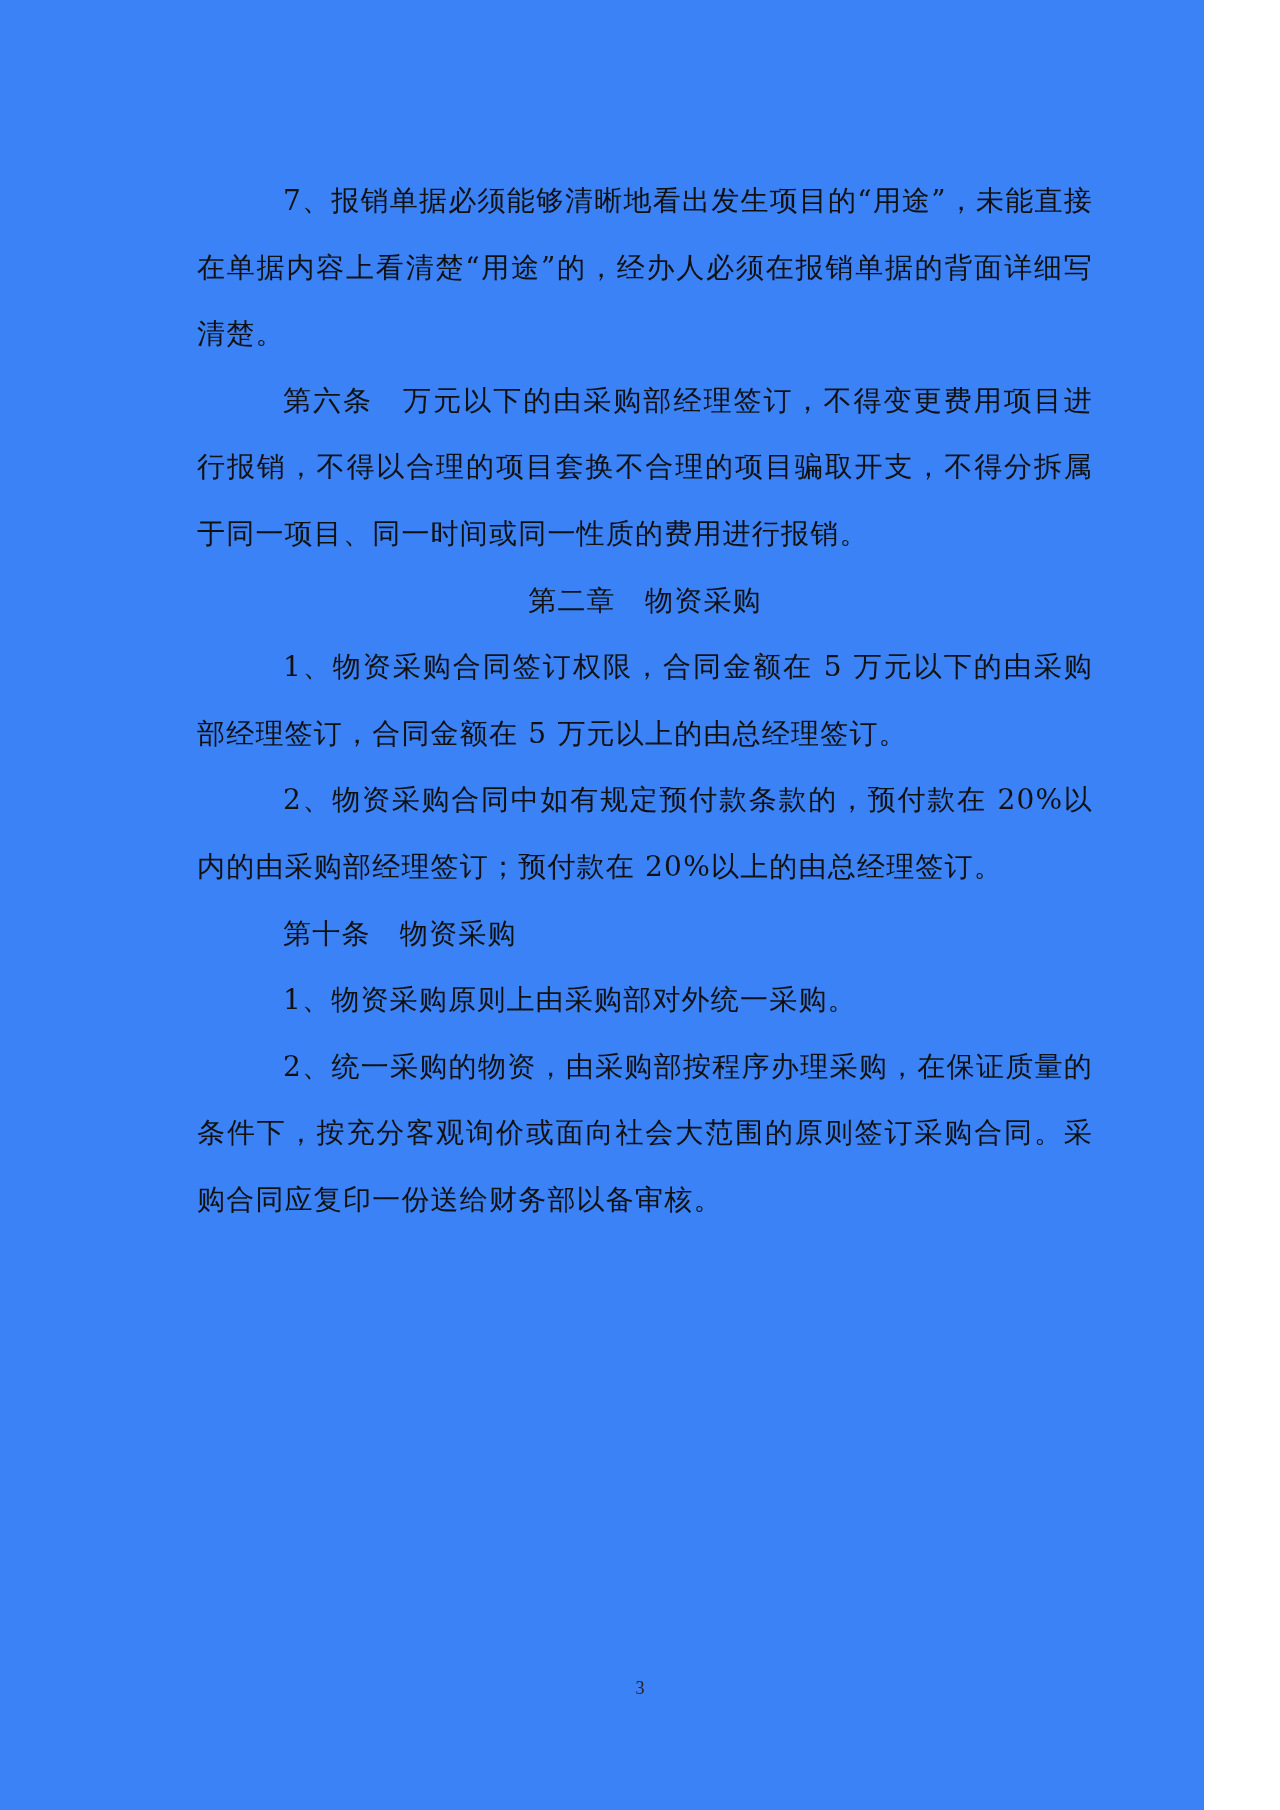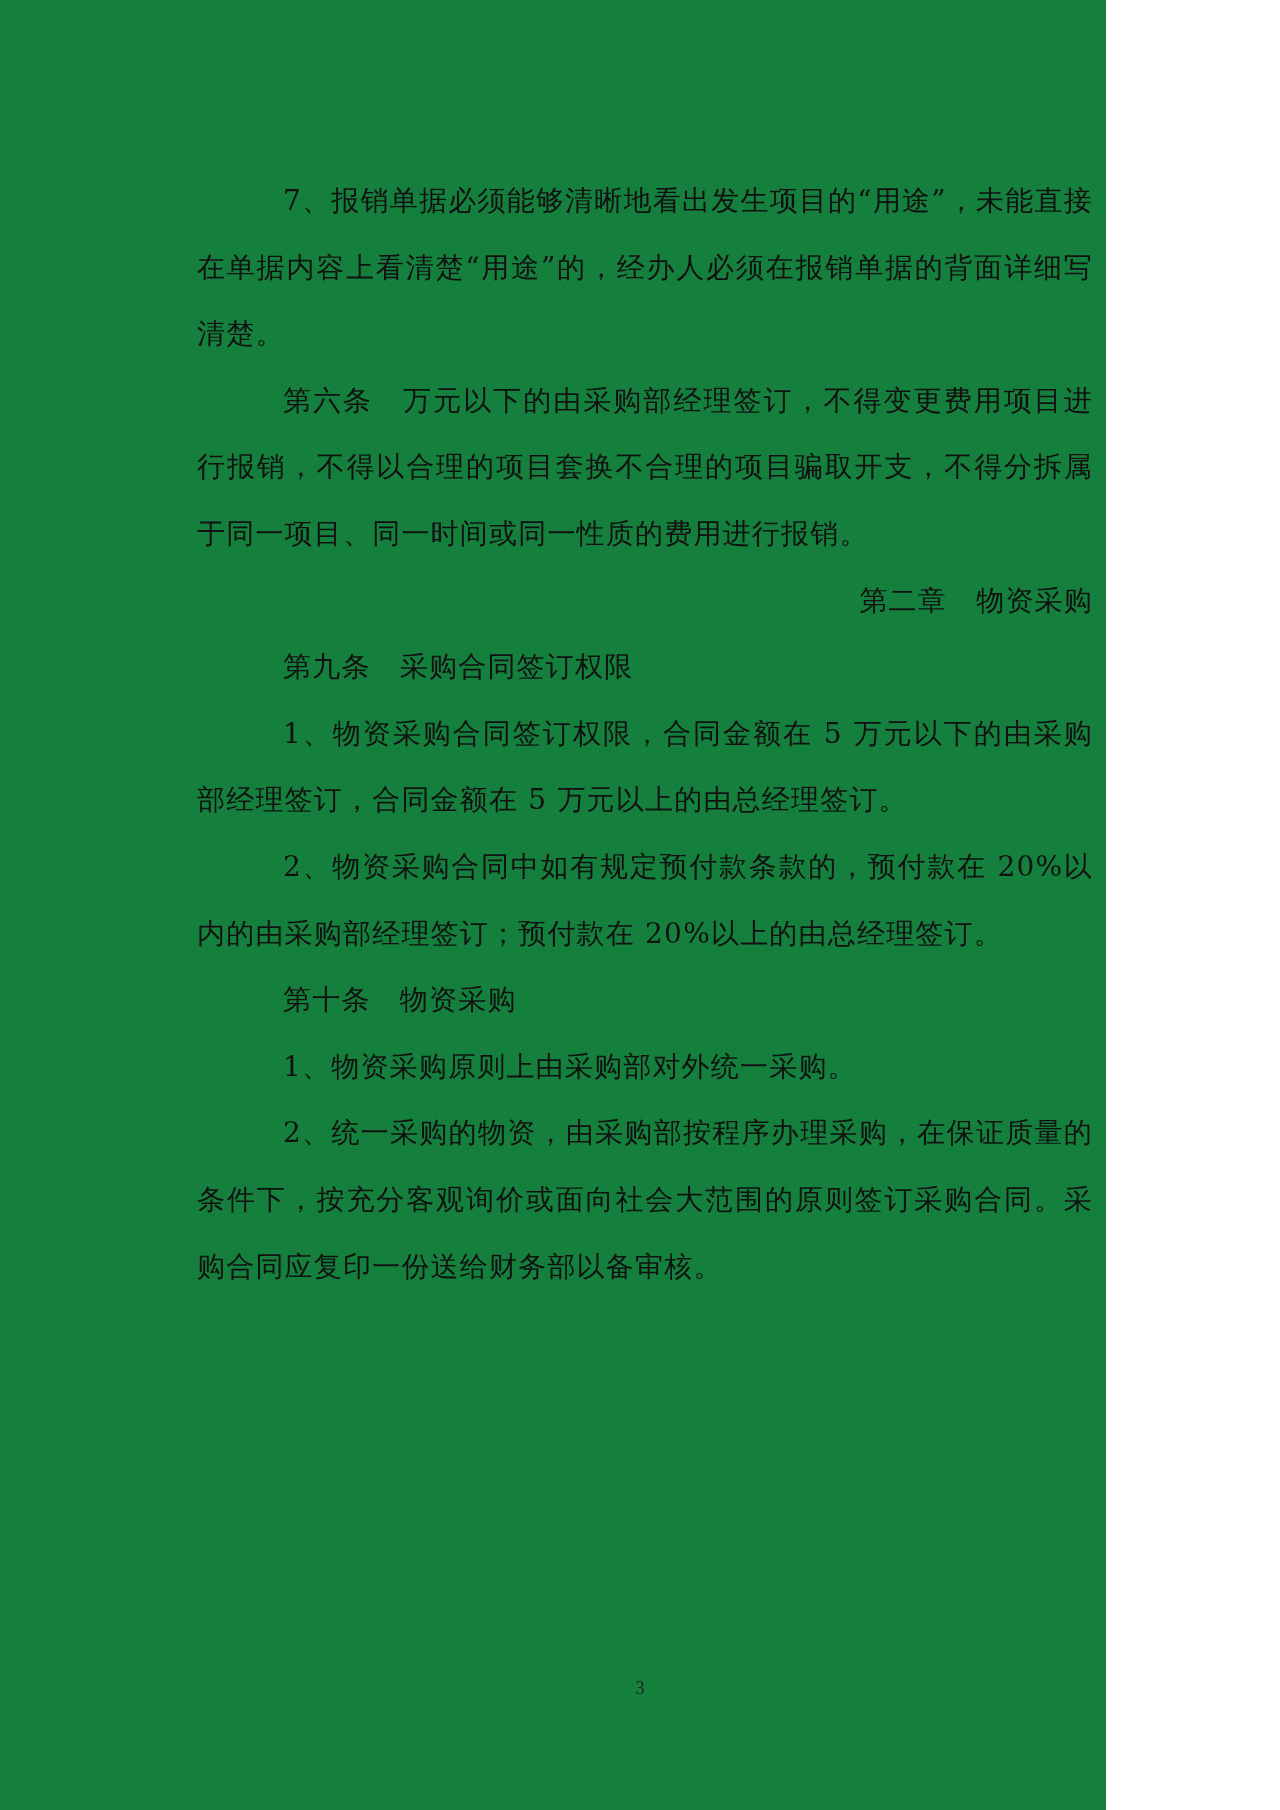--- a/index.html
+++ b/index.html
@@ -12,23 +12,23 @@
       height: 1810px;
       position: relative;
       overflow: hidden;
       font-family: "DejaVu Serif", "Liberation Serif", serif;
       color: #111111;
     }
     .page {
       position: absolute;
       left: 0;
       top: 0;
-      width: 1106px;
+      width: 1204px;
       height: 1810px;
-      background: #15803d;
+      background: #3b82f6;
     }
     .body-text {
       position: absolute;
       left: 197px;
       top: 168px;
       width: 896px;
     }
     .para {
       margin: 0;
       font-size: 28px;
@@ -39,21 +39,21 @@
       white-space: normal;
       word-break: break-all;
     }
     .indent {
       text-indent: 86px;
     }
     .chapter {
       margin: 0;
       font-size: 28px;
       line-height: 66.6px;
-      text-align: right;
+      text-align: center;
       letter-spacing: 1.2px;
     }
     .page-number {
       position: absolute;
       left: 0;
       width: 1280px;
       top: 1678px;
       text-align: center;
       font-family: "Liberation Serif", "DejaVu Serif", serif;
       font-size: 18px;
@@ -61,21 +61,20 @@
     }
   </style>
 </head>
 <body>
 
 <div class="page">
   <div class="body-text">
     <p class="para indent">7、报销单据必须能够清晰地看出发生项目的“用途”，未能直接在单据内容上看清楚“用途”的，经办人必须在报销单据的背面详细写清楚。</p>
     <p class="para indent">第六条　万元以下的由采购部经理签订，不得变更费用项目进行报销，不得以合理的项目套换不合理的项目骗取开支，不得分拆属于同一项目、同一时间或同一性质的费用进行报销。</p>
     <p class="chapter">第二章　物资采购</p>
-    <p class="para indent">第九条　采购合同签订权限</p>
     <p class="para indent">1、物资采购合同签订权限，合同金额在 5 万元以下的由采购部经理签订，合同金额在 5 万元以上的由总经理签订。</p>
     <p class="para indent">2、物资采购合同中如有规定预付款条款的，预付款在 20%以内的由采购部经理签订；预付款在 20%以上的由总经理签订。</p>
     <p class="para indent">第十条　物资采购</p>
     <p class="para indent">1、物资采购原则上由采购部对外统一采购。</p>
     <p class="para indent">2、统一采购的物资，由采购部按程序办理采购，在保证质量的条件下，按充分客观询价或面向社会大范围的原则签订采购合同。采购合同应复印一份送给财务部以备审核。</p>
   </div>
   <div class="page-number">3</div>
 </div>
 
 </body></html>

